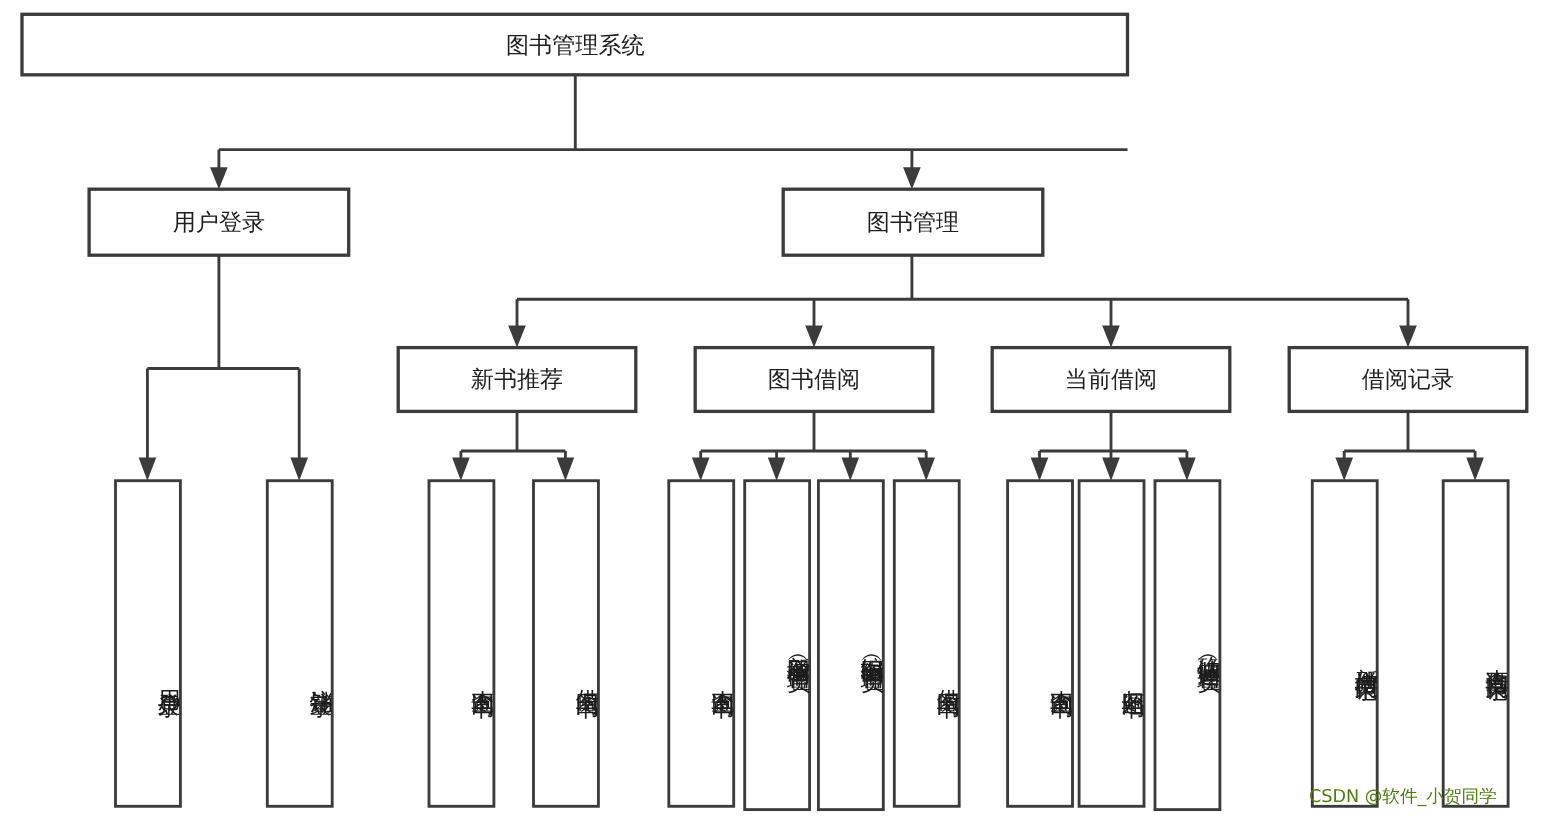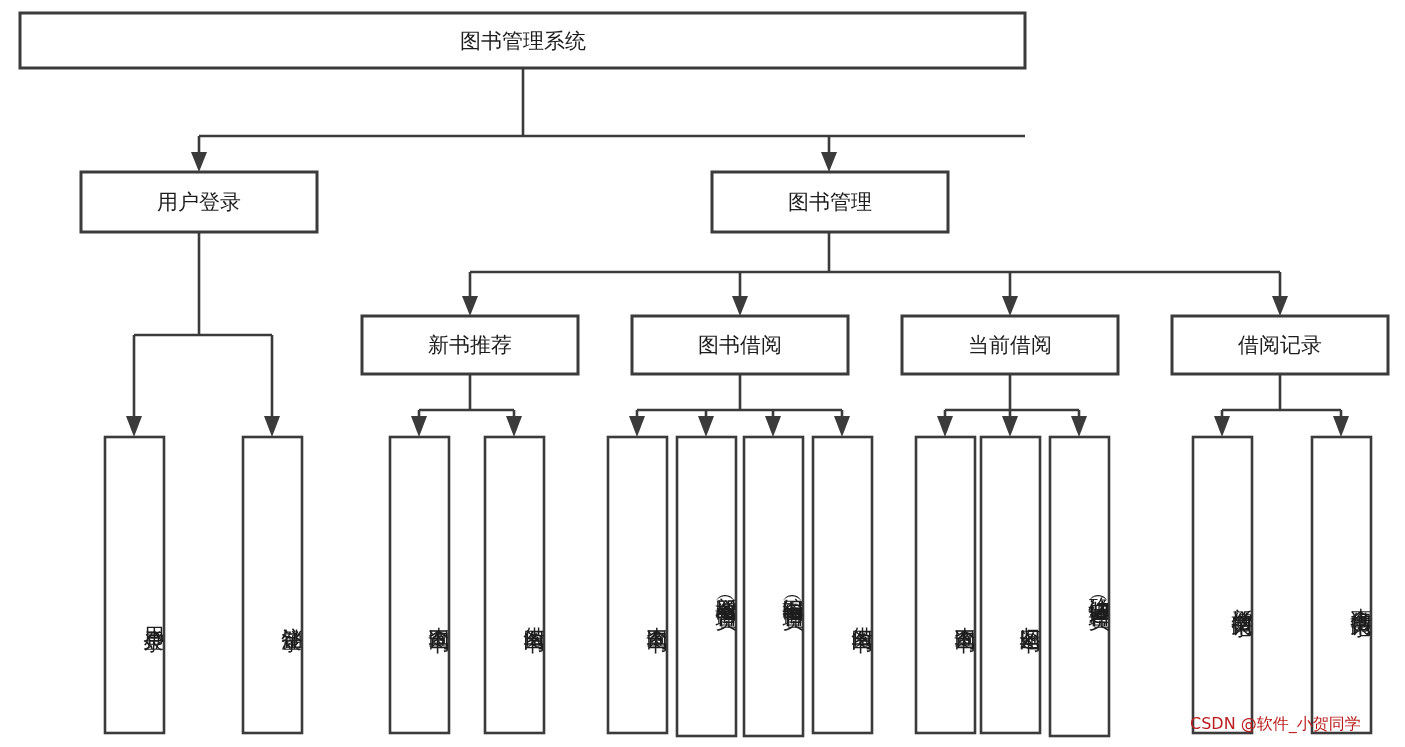--- a/index.html
+++ b/index.html
@@ -66,21 +66,21 @@
     letter-spacing: 2px;
     white-space: nowrap;
     pointer-events: none;
   }
   .watermark {
     position: absolute;
     left: 1190px;
     top: 714px;
     font-family: "DejaVu Sans", "Liberation Sans", sans-serif;
     font-size: 16px;
-    color: #b91c1c;
+    color: #4d7c0f;
     white-space: nowrap;
     user-select: none;
   }
 </style>
 </head>
 <body>
 
 <div id="diagram-root">
 
   <svg id="tree-svg" viewBox="0 0 1405 747">

